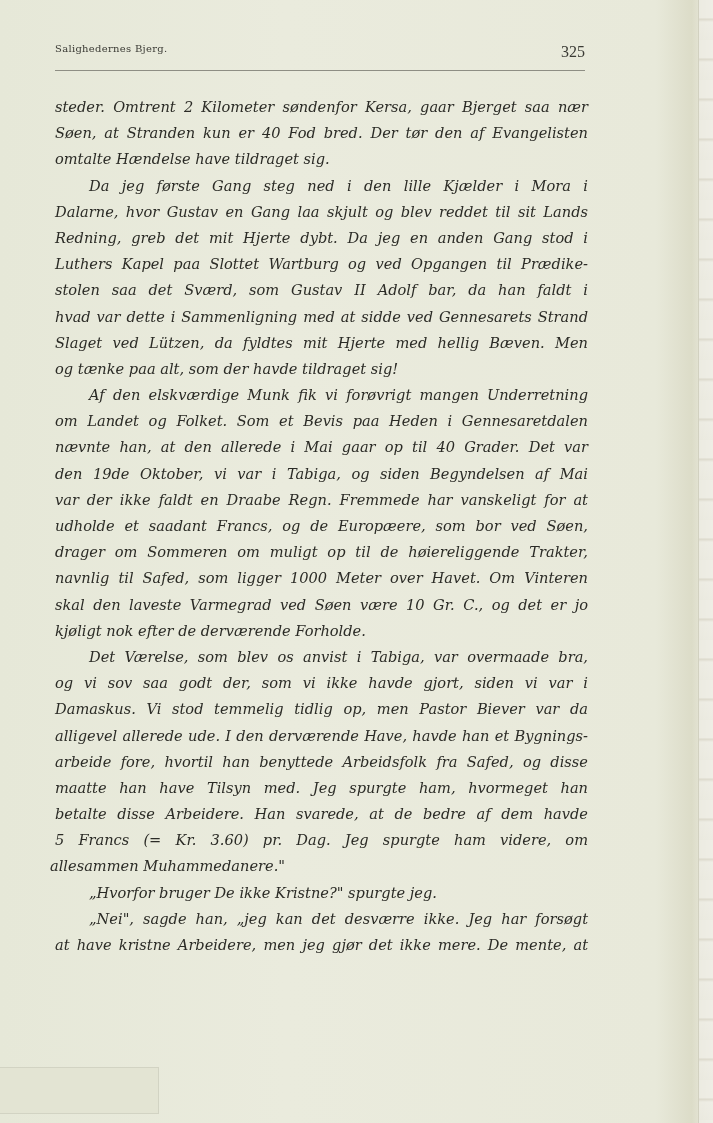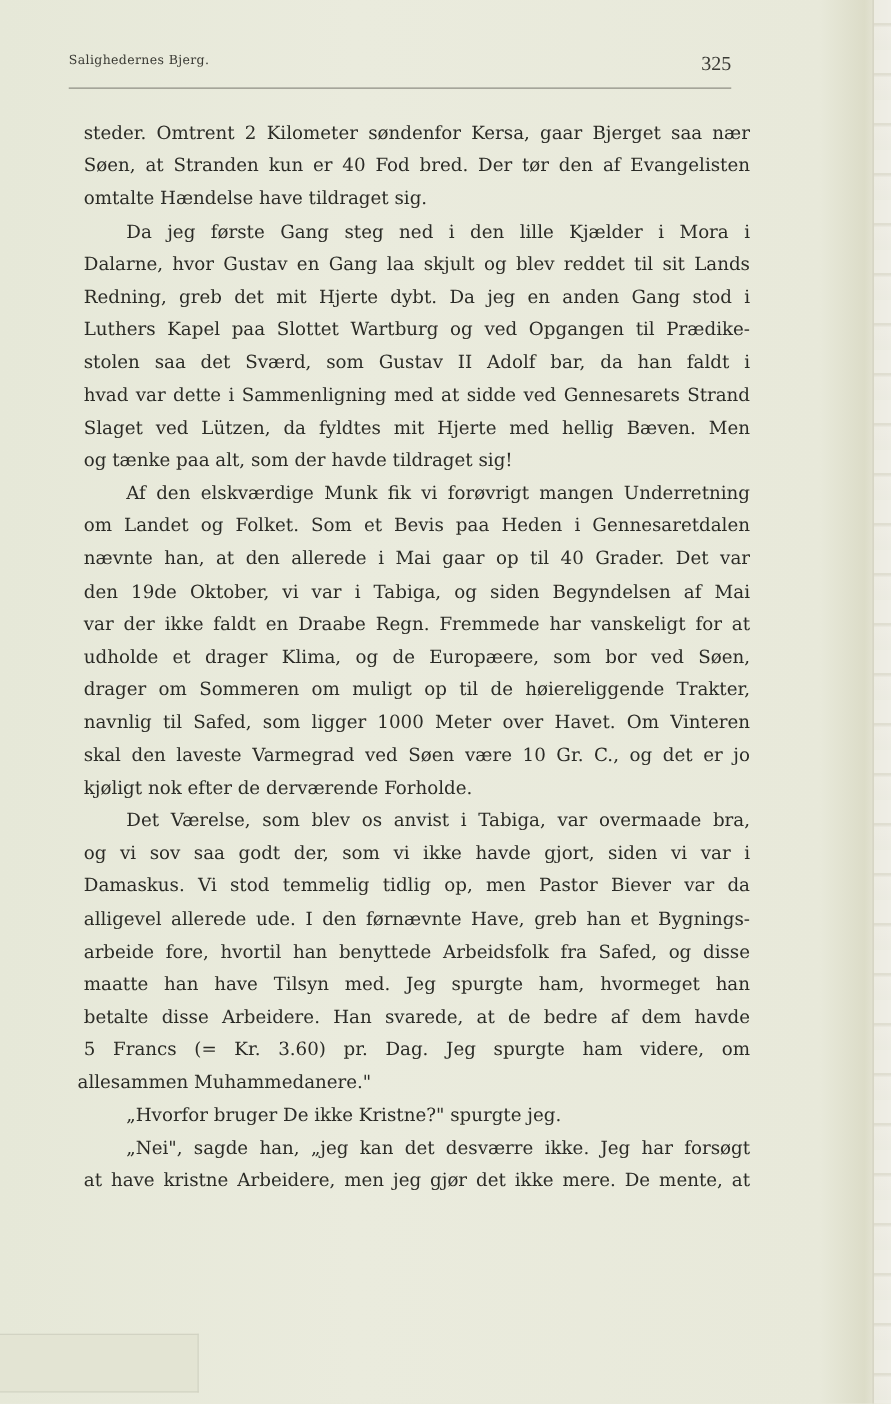--- a/index.html
+++ b/index.html
@@ -30,21 +30,21 @@
   }
   .page-number {
     position: absolute; right: 0; top: 0;
     font-family: "Liberation Serif", serif; font-size: 16px; color: #3a3a34; margin-left: 28px;
   }
   .rule {
     position: absolute; left: 55px; top: 70px; width: 530px; height: 1px;
     background: #8e8e84;
   }
   .body-text {
-    position: absolute; left: 67px; top: 94px; width: 533px;
+    position: absolute; left: 55px; top: 94px; width: 533px; font-style: italic;
   }
   .line {
     height: 26.2px; line-height: 26.2px;
     font-family: "DejaVu Serif", serif; font-size: 14.6px;
     white-space: nowrap;
     text-align: justify; text-align-last: justify;
     color: #2b2b26;
   }
   .line.indent { padding-left: 34px; }
   .line.last { text-align-last: left; }
@@ -77,29 +77,29 @@
       <div class="line">Luthers Kapel paa Slottet Wartburg og ved Opgangen til Prædike-</div>
       <div class="line">stolen saa det Sværd, som Gustav II Adolf bar, da han faldt i</div>
       <div class="line">hvad var dette i Sammenligning med at sidde ved Gennesarets Strand</div>
       <div class="line">Slaget ved Lützen, da fyldtes mit Hjerte med hellig Bæven. Men</div>
       <div class="line last">og tænke paa alt, som der havde tildraget sig!</div>
       <div class="line indent">Af den elskværdige Munk fik vi forøvrigt mangen Underretning</div>
       <div class="line">om Landet og Folket. Som et Bevis paa Heden i Gennesaretdalen</div>
       <div class="line">nævnte han, at den allerede i Mai gaar op til 40 Grader. Det var</div>
       <div class="line">den 19de Oktober, vi var i Tabiga, og siden Begyndelsen af Mai</div>
       <div class="line">var der ikke faldt en Draabe Regn. Fremmede har vanskeligt for at</div>
-      <div class="line">udholde et drager Klima, og de Europæere, som bor ved Søen,</div>
+      <div class="line">udholde et saadant Francs, og de Europæere, som bor ved Søen,</div>
       <div class="line">drager om Sommeren om muligt op til de høiereliggende Trakter,</div>
       <div class="line">navnlig til Safed, som ligger 1000 Meter over Havet. Om Vinteren</div>
       <div class="line">skal den laveste Varmegrad ved Søen være 10 Gr. C., og det er jo</div>
       <div class="line last">kjøligt nok efter de derværende Forholde.</div>
       <div class="line indent">Det Værelse, som blev os anvist i Tabiga, var overmaade bra,</div>
       <div class="line">og vi sov saa godt der, som vi ikke havde gjort, siden vi var i</div>
       <div class="line">Damaskus. Vi stod temmelig tidlig op, men Pastor Biever var da</div>
-      <div class="line">alligevel allerede ude. I den førnævnte Have, greb han et Bygnings-</div>
+      <div class="line">alligevel allerede ude. I den derværende Have, havde han et Bygnings-</div>
       <div class="line">arbeide fore, hvortil han benyttede Arbeidsfolk fra Safed, og disse</div>
       <div class="line">maatte han have Tilsyn med. Jeg spurgte ham, hvormeget han</div>
       <div class="line">betalte disse Arbeidere. Han svarede, at de bedre af dem havde</div>
       <div class="line">5 Francs (= Kr. 3.60) pr. Dag. Jeg spurgte ham videre, om</div>
       <div class="line last outdent">allesammen Muhammedanere."</div>
       <div class="line indent last">„Hvorfor bruger De ikke Kristne?" spurgte jeg.</div>
       <div class="line indent">„Nei", sagde han, „jeg kan det desværre ikke. Jeg har forsøgt</div>
       <div class="line">at have kristne Arbeidere, men jeg gjør det ikke mere. De mente, at</div>
     </div>
 

